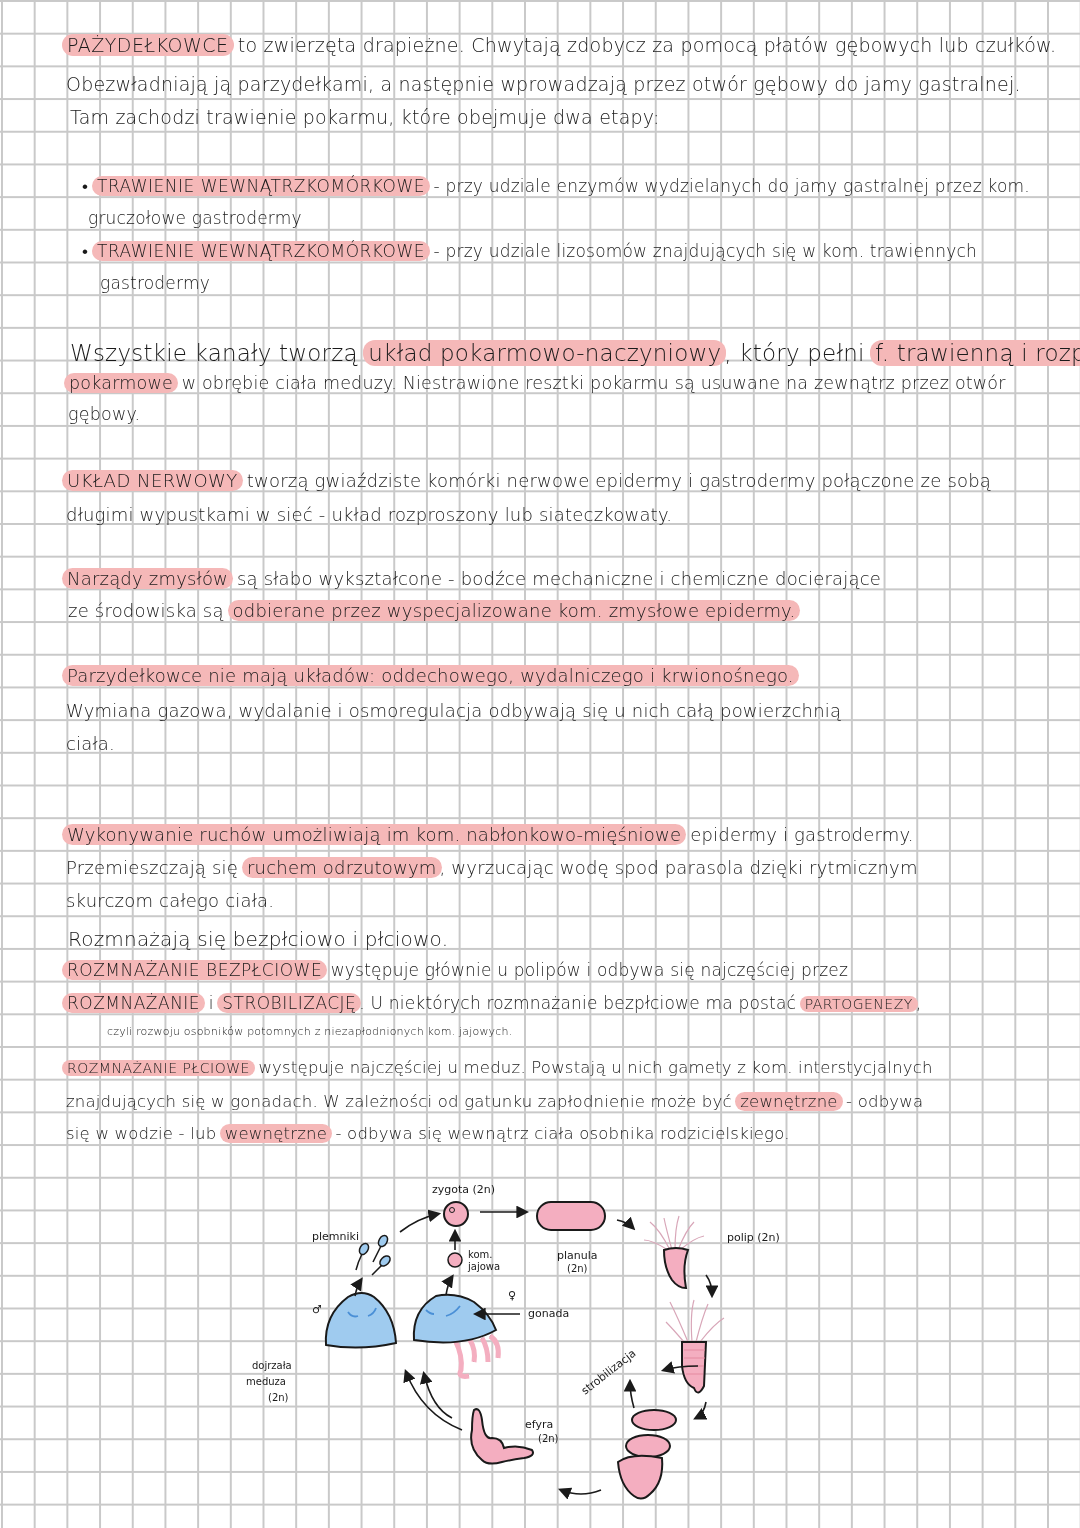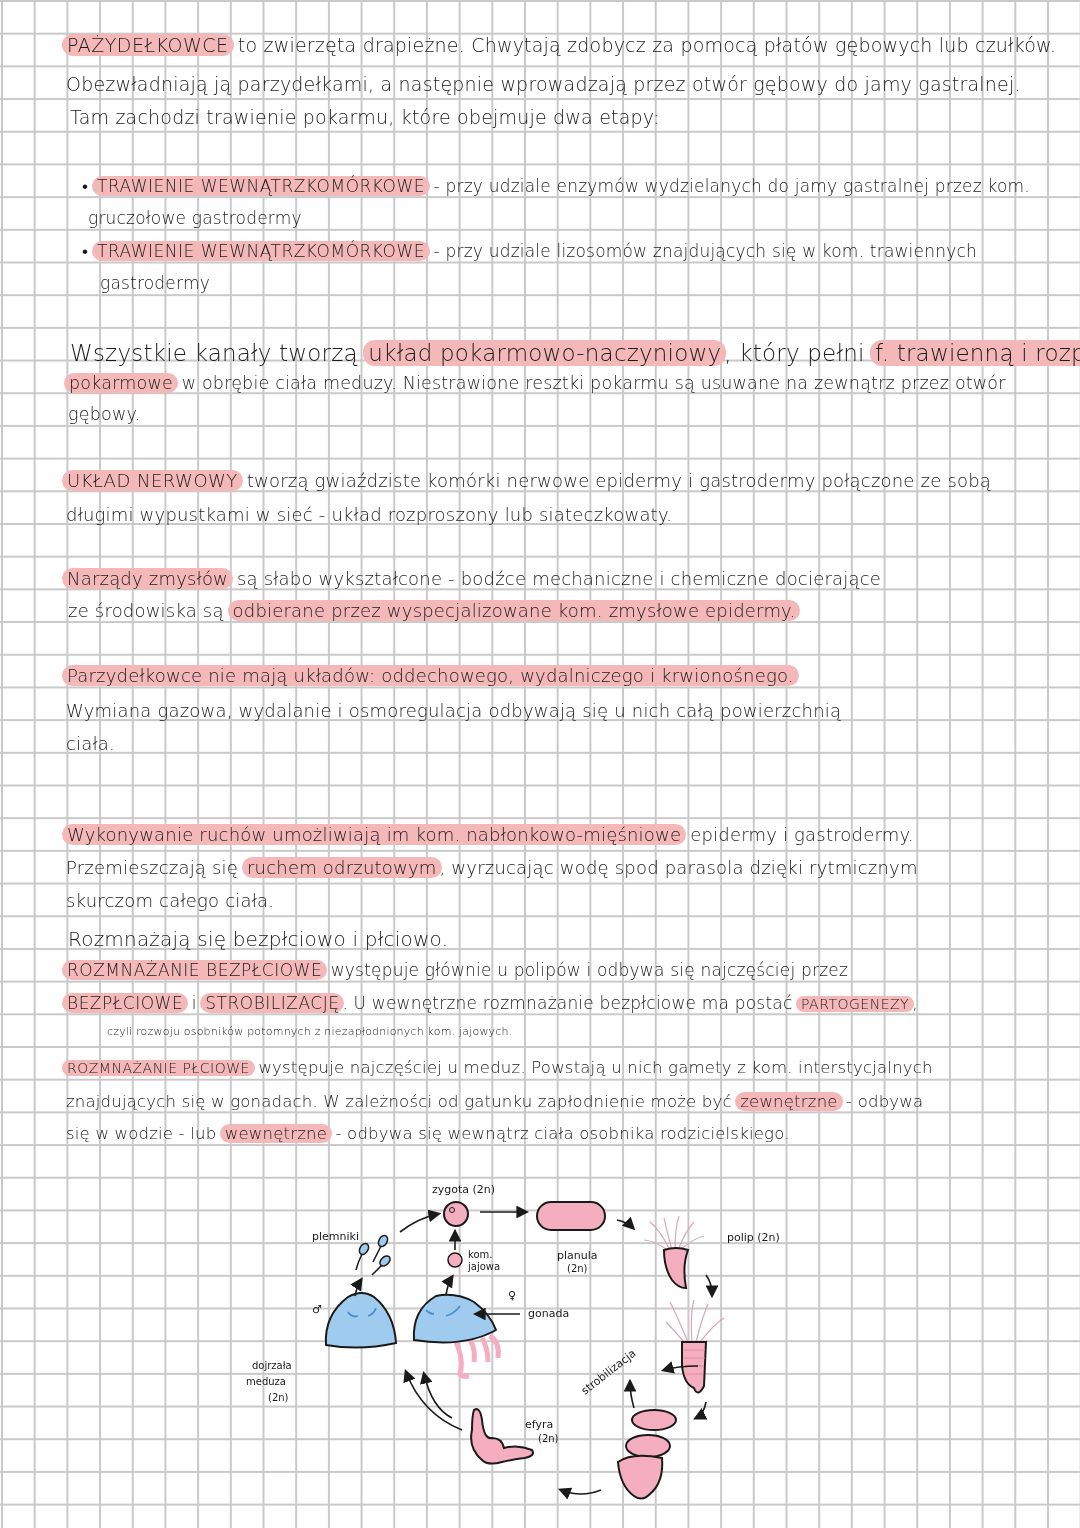--- a/index.html
+++ b/index.html
@@ -85,21 +85,21 @@
   <div class="line" style="left:66px; top:857px; font-size:18px;">
     <span>Przemieszczają się </span><span class="hl">ruchem odrzutowym</span><span>, wyrzucając wodę spod parasola dzięki rytmicznym</span>
   </div>
   <div class="line" style="left:66px; top:890px; font-size:18px;">skurczom całego ciała.</div>
 
   <div class="line" style="left:68px; top:927px; font-size:20px;">Rozmnażają się bezpłciowo i płciowo.</div>
   <div class="line" style="left:64px; top:960px; font-size:17px;">
     <span class="hl caps">ROZMNAŻANIE BEZPŁCIOWE</span><span> występuje głównie u polipów i odbywa się najczęściej przez</span>
   </div>
   <div class="line" style="left:64px; top:993px; font-size:17px;">
-    <span class="hl caps">BEZPŁCIOWE</span><span> i </span><span class="hl caps">STROBILIZACJĘ</span><span>. U wewnętrzne rozmnażanie bezpłciowe ma postać </span><span class="hl caps" style="font-size:14px;">PARTOGENEZY</span><span>,</span>
+    <span class="hl caps">ROZMNAŻANIE</span><span> i </span><span class="hl caps">STROBILIZACJĘ</span><span>. U niektórych rozmnażanie bezpłciowe ma postać </span><span class="hl caps" style="font-size:14px;">PARTOGENEZY</span><span>,</span>
   </div>
   <div class="line" style="left:66px; top:1025px; font-size:11px;padding-left:41px;">czyli rozwoju osobników potomnych z niezapłodnionych kom. jajowych.</div>
   <div class="line" style="left:64px; top:1058px; font-size:16.5px;">
     <span class="hl caps" style="font-size:14px;">ROZMNAŻANIE PŁCIOWE</span><span> występuje najczęściej u meduz. Powstają u nich gamety z kom. interstycjalnych</span>
   </div>
   <div class="line" style="left:66px; top:1092px; font-size:16.5px;">
     <span>znajdujących się w gonadach. W zależności od gatunku zapłodnienie może być </span><span class="hl">zewnętrzne</span><span> - odbywa</span>
   </div>
   <div class="line" style="left:66px; top:1124px; font-size:16.5px;">
     <span>się w wodzie - lub </span><span class="hl">wewnętrzne</span><span> - odbywa się wewnątrz ciała osobnika rodzicielskiego.</span>

